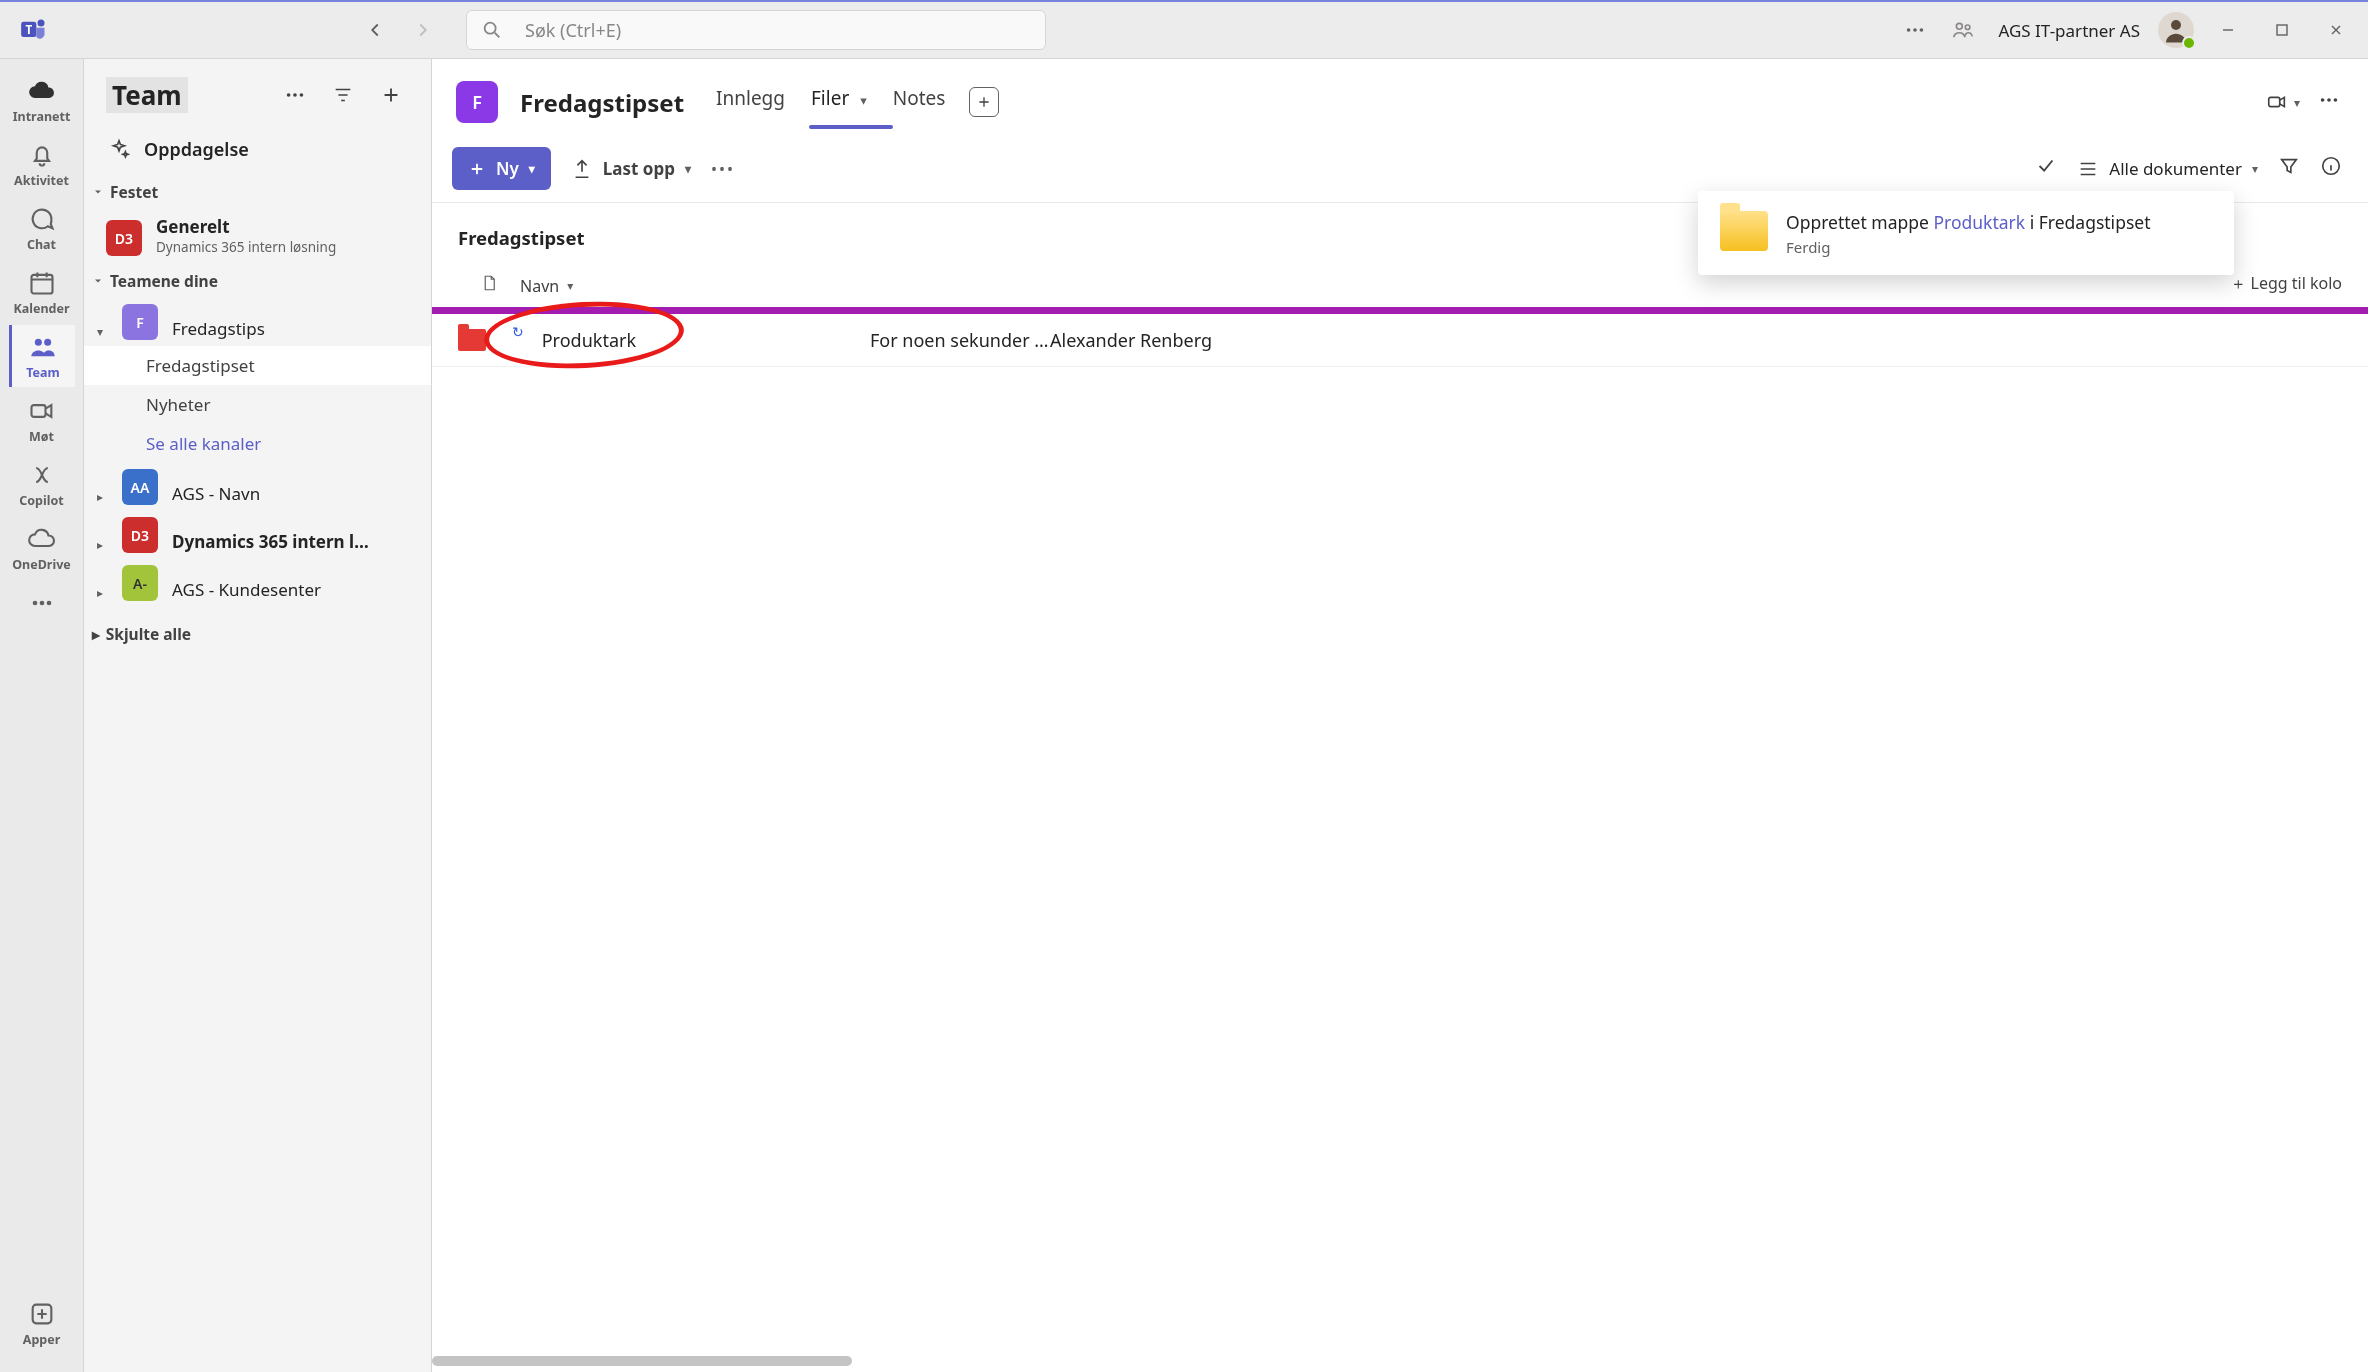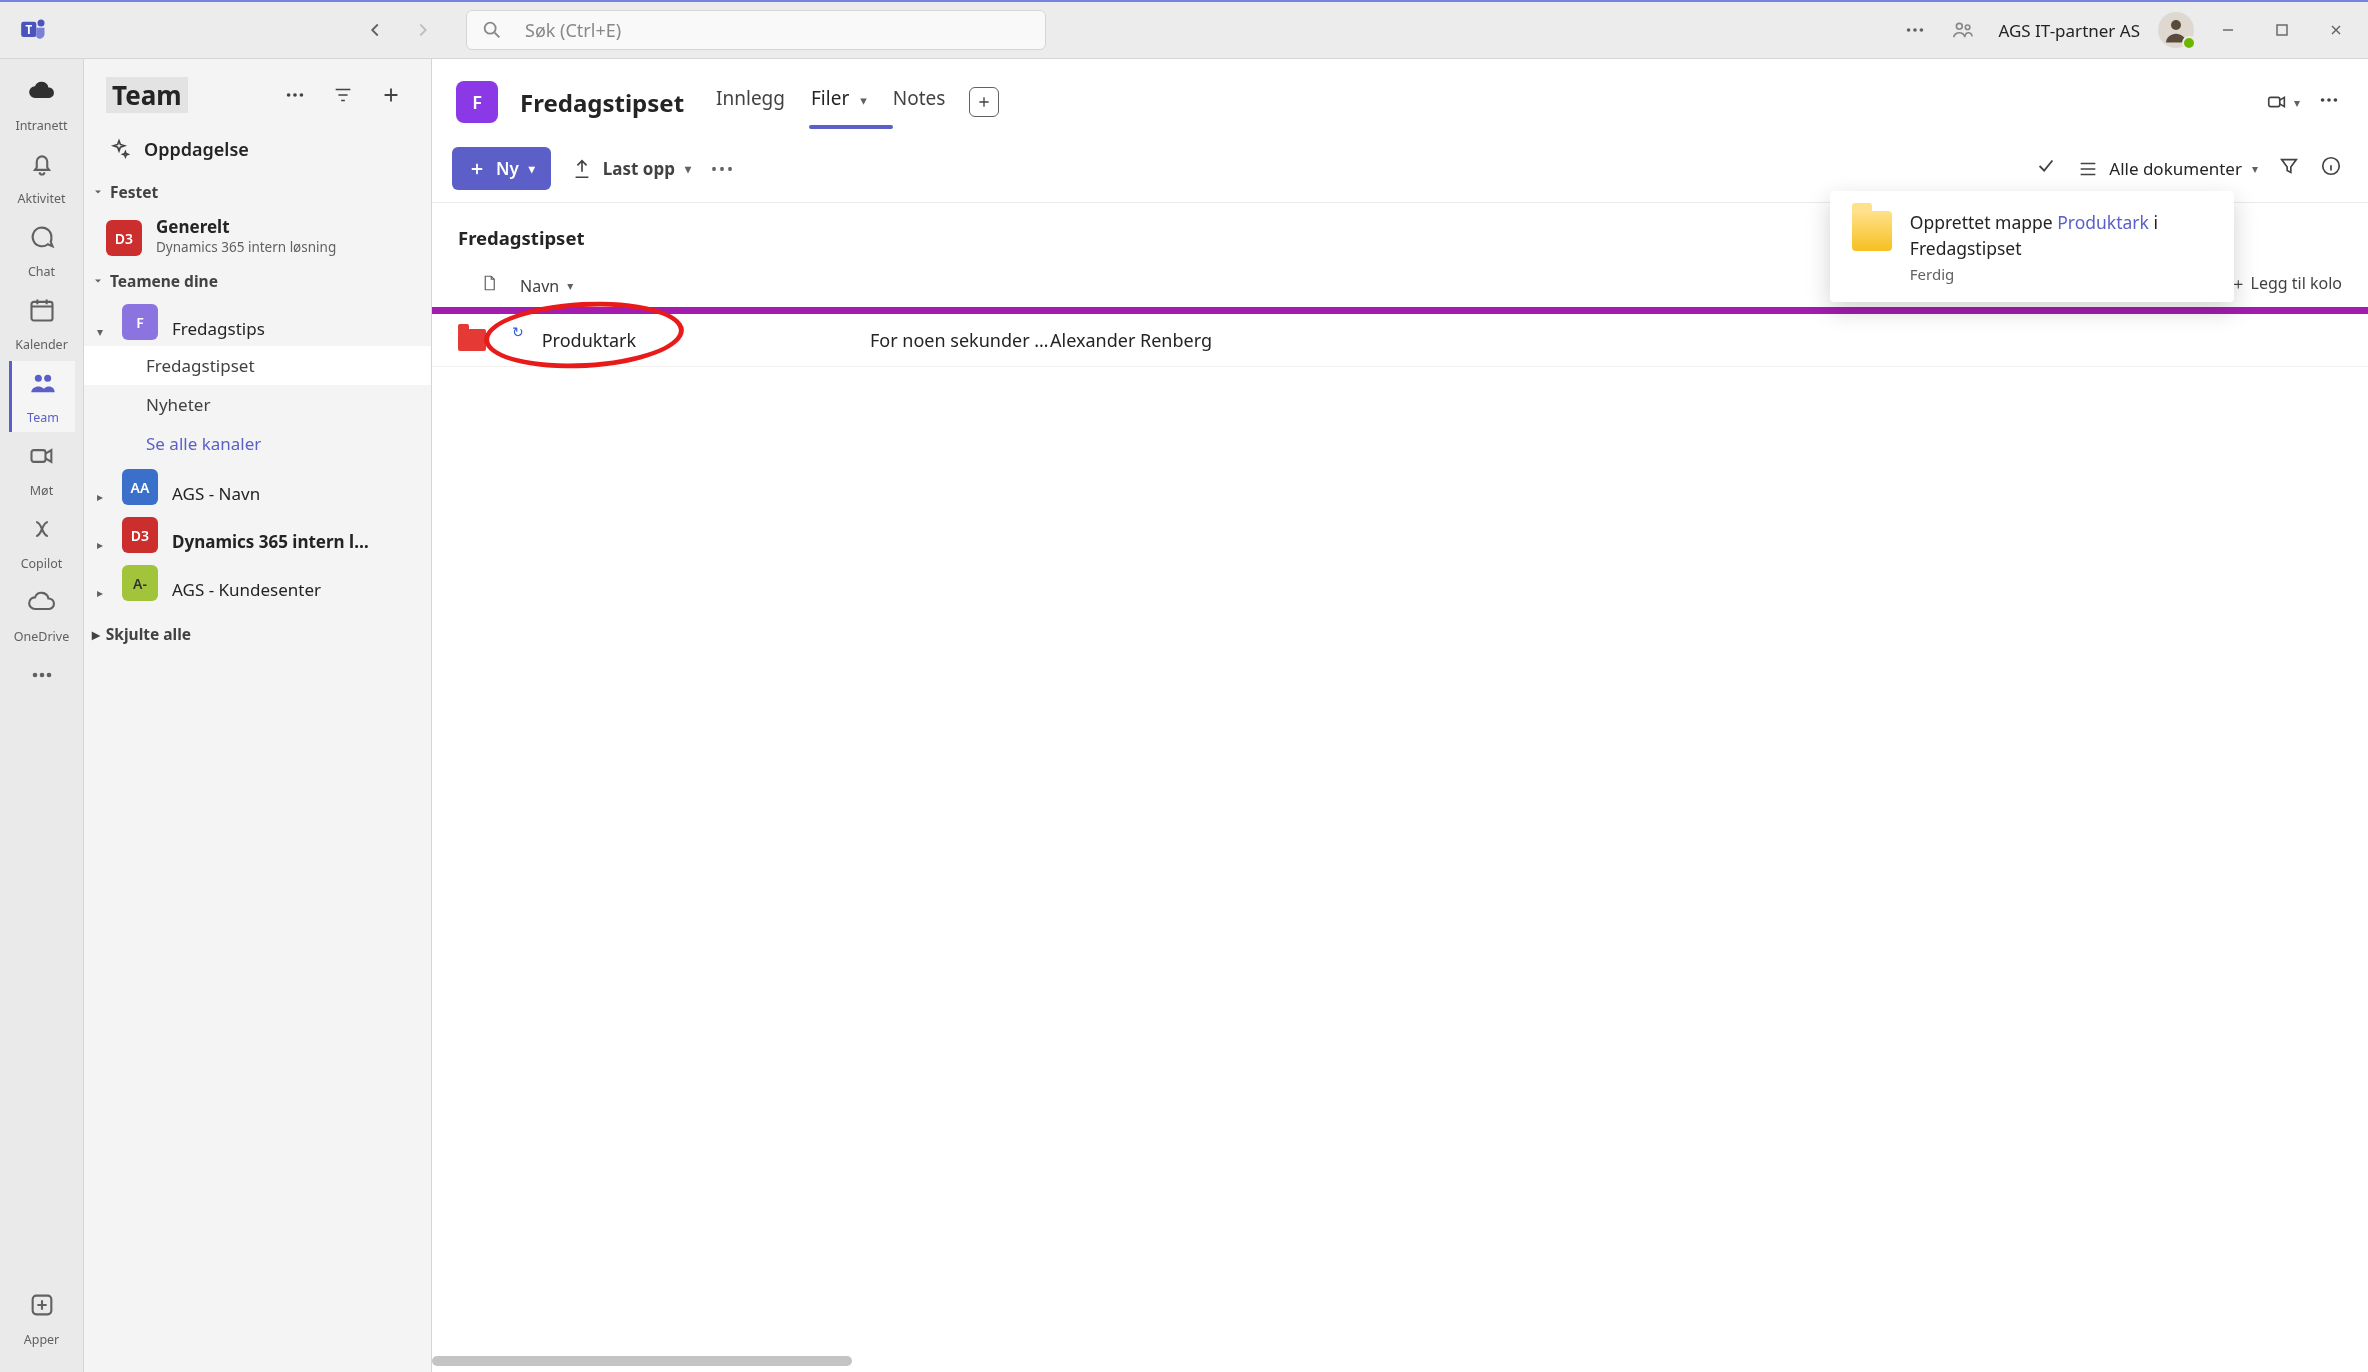--- a/index.html
+++ b/index.html
@@ -29,21 +29,21 @@
   .tenant-name { font-size: 17px; color: #242424; margin: 0 8px; }
   .avatar { width: 36px; height: 36px; border-radius: 50%; background:#ded8d0; display:flex;align-items:center;justify-content:center; position:relative; margin:0 4px; }
   .avatar .presence { position:absolute; bottom:-2px; right:-2px; width:14px;height:14px;border-radius:50%;background:#6bb700;border:2px solid #edecec; }
   .winbtn { width:48px; height:42px; display:flex;align-items:center;justify-content:center; color:#616161; }
 
   
   .shell { display:flex; height: calc(100% - 59px); }
 
   
   .rail { width: 84px; background:#ebeaea; border-right:1px solid #d6d4d4; display:flex; flex-direction:column; align-items:center; padding-top:10px; gap:2px; position:relative;}
-  .rail-item { width:66px; display:flex; flex-direction:column; align-items:center; gap:12px; padding:8px 0 6px; cursor:pointer; border-radius:6px; color:#616161; }
+  .rail-item { width:66px; display:flex; flex-direction:column; align-items:center; gap:3px; padding:8px 0 6px; cursor:pointer; border-radius:6px; color:#616161;font-weight:bold; }
   .rail-item.selected { color:#5b5fc7; background:#f5f5f5; border-left:3px solid #5b5fc7; border-radius:0;}
   .rail-item .lbl { font-size:12.5px; }
   .rail-bottom { margin-top:auto; margin-bottom:18px; display:flex;flex-direction:column;align-items:center;gap:2px;}
 
   
   .panel { width: 348px; background:#f5f4f4; border-right:1px solid #d6d4d4; display:flex; flex-direction:column; overflow:hidden;}
   .panel-head { display:flex; align-items:center; gap:12px; padding:18px 22px 12px 22px; }
   .panel-head h1 { font-size:26px; font-weight:700; background:#e3e3e3; padding:0 6px; color:#242424; }
   .panel-head .spacer { flex:1; }
   .panel-head .hbtn { width:36px;height:36px;display:flex;align-items:center;justify-content:center;color:#424242;}
@@ -104,21 +104,21 @@
 
   
   .annot-circle {
     position:absolute; border:5px solid #e81a1a; border-radius:50%;
     width:200px; height:66px; left:52px; top:-12px; transform:rotate(-3deg);
     pointer-events:none;
   }
 
   
   .toast {
-    position:absolute; top:132px; right:134px; width:404px; background:#fff;
+    position:absolute; top:132px; right:134px; width:536px; background:#fff;
     box-shadow:0 8px 24px rgba(0,0,0,0.18); border-radius:4px; padding:18px 22px;
     display:flex; gap:18px; align-items:flex-start;
   }
   .toast-folder { width:48px;height:40px;border-radius:4px;background:linear-gradient(#ffe18b,#f6c021);position:relative;margin-top:2px;}
   .toast-folder::before{content:"";position:absolute;top:-8px;left:0;width:20px;height:10px;background:#ffe18b;border-radius:3px 3px 0 0;}
   .toast-text { font-size:17.5px; color:#242424; line-height:1.5;}
   .toast-text .link { color:#5b5fc7; }
   .toast-status { font-size:15px; color:#616161; margin-top:2px;}
 
   

